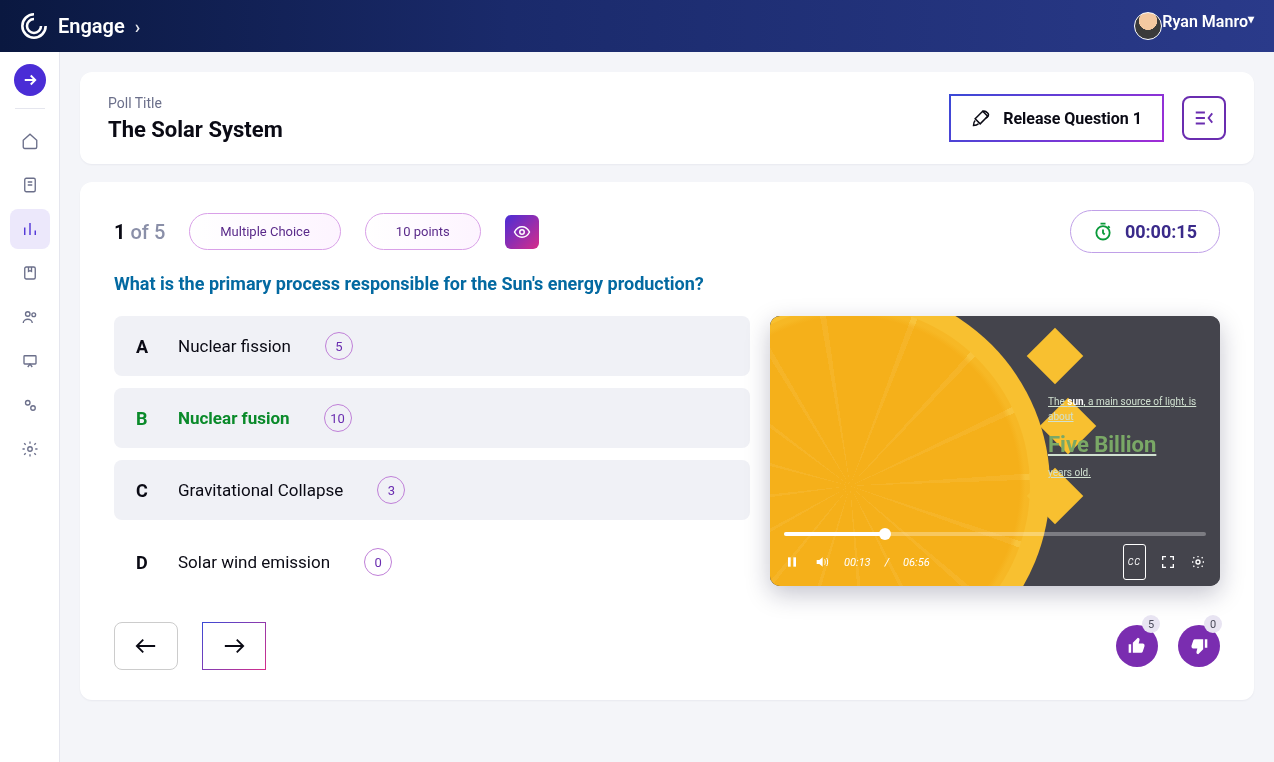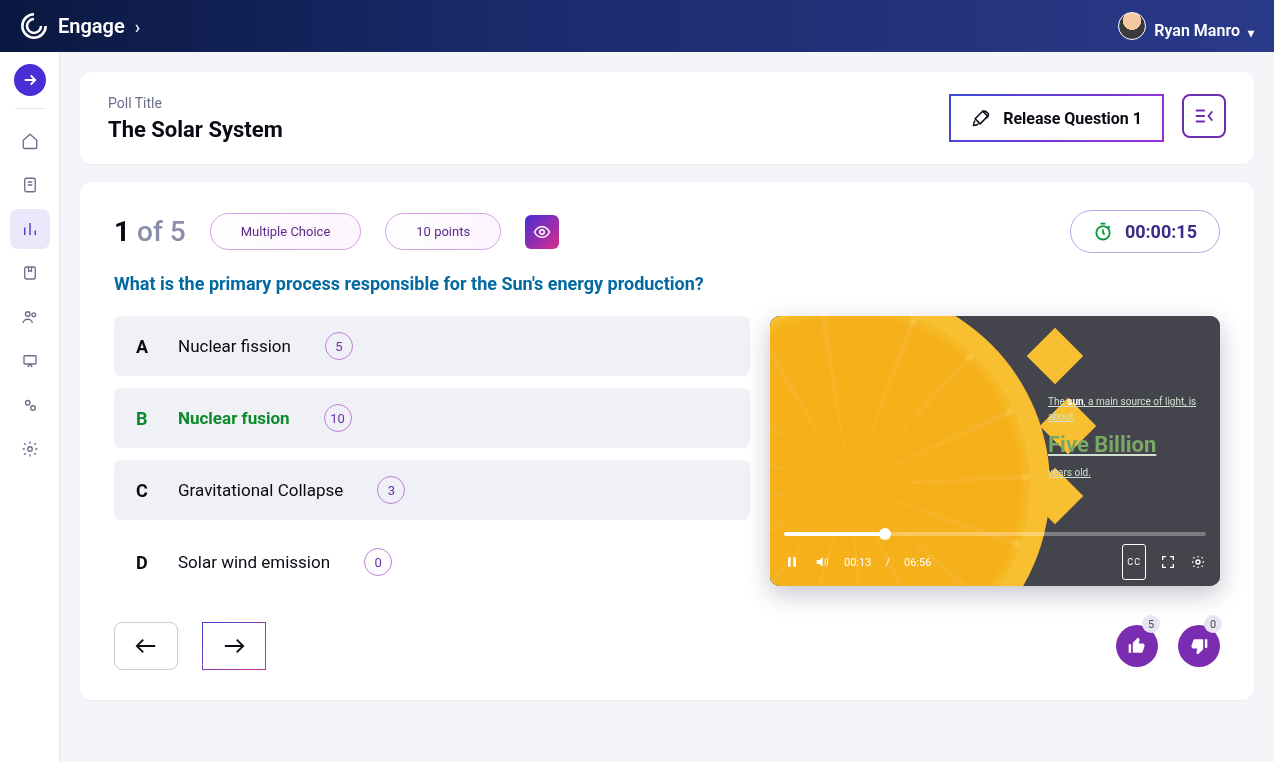--- a/index.html
+++ b/index.html
@@ -3,50 +3,50 @@
 <meta charset="utf-8">
 <style>
 * { margin:0; padding:0; box-sizing:border-box; font-family:-apple-system,BlinkMacSystemFont,"Segoe UI",Roboto,sans-serif; }
 body { background:#f4f5f9; width:1274px; height:762px; overflow:hidden; }
 
 
 .topbar { height:52px; background:linear-gradient(90deg,#0a1840 0%,#1a2a6b 40%,#2a3a8a 100%); display:flex; align-items:center; justify-content:space-between; padding:0 20px; }
 .brand { display:flex; align-items:center; gap:10px; color:#fff; font-size:20px; font-weight:600; }
 .brand svg { width:28px; height:28px; }
 .brand .chev { font-size:18px; opacity:.9; }
-.user { display:flex; align-items:flex-end; gap:8px; color:#fff; font-weight:600; cursor:pointer; }
+.user { display:flex; align-items:flex-start; color:#fff; font-weight:600; cursor:pointer; }
 .avatar { width:28px; height:28px; border-radius:50%; background:radial-gradient(circle at 50% 30%, #f4c8a0 0 40%, #3a3a3a 42% 100%); border:1.5px solid #fff; }
 .user .chev { font-size:12px; }
 
 
 .shell { display:flex; height:calc(762px - 52px); }
 .sidebar { width:60px; background:#fff; border-right:1px solid #e5e6ee; display:flex; flex-direction:column; align-items:center; padding-top:12px; gap:4px; }
 .side-item { width:40px; height:40px; display:flex; align-items:center; justify-content:center; border-radius:8px; color:#6b6f8a; cursor:pointer; }
 .side-item.primary { background:#4a2dd6; color:#fff; border-radius:50%; width:32px; height:32px; }
 .side-item.active { background:#ece8fb; color:#4a2dd6; }
 .side-sep { width:30px; border:none; border-top:1px solid #e5e6ee; margin:8px 0; }
 .side-item svg { width:18px; height:18px; }
 
 .main { flex:1; padding:20px; display:flex; flex-direction:column; gap:18px; overflow:auto; }
 
 
 .card { background:#fff; border-radius:12px; padding:22px 28px; box-shadow:0 1px 2px rgba(20,20,50,.05); }
 .titlecard { display:flex; align-items:center; justify-content:space-between; }
 .titlecard .label { font-size:14px; color:#6b6f8a; margin-bottom:6px; }
 .titlecard h1 { font-size:22px; font-weight:700; color:#0a0a14; }
-.title-actions { display:flex; gap:18px; }
+.title-actions { display:flex; gap:18px; align-items:center; }
 .release-btn { display:flex; align-items:center; gap:12px; padding:12px 20px; border:2px solid; border-image:linear-gradient(135deg,#3a49d6,#a02dd6) 1; border-radius:8px; background:#fff; font-size:16px; font-weight:700; color:#0a0a14; cursor:pointer; }
 .release-btn svg { width:20px; height:20px; }
 .collapse-btn { width:44px; height:44px; border:2px solid #6a2db0; border-radius:8px; display:flex; align-items:center; justify-content:center; background:#fff; cursor:pointer; color:#6a2db0; }
 .collapse-btn svg { width:22px; height:22px; }
 
 
 .qcard { padding:28px 34px 30px; }
 .qhead { display:flex; align-items:center; gap:24px; margin-bottom:20px; }
-.qnum { font-size:28px; font-weight:700; color:#0a0a14;text-align:right; }
+.qnum { font-size:20px; font-weight:700; color:#0a0a14;text-align:right; }
 .qnum .of { color:#8a8fa8; font-weight:500; }
 .pill { border:1px solid #d9a0e8; border-radius:22px; padding:10px 30px; font-size:13px; color:#5a2a8a; background:linear-gradient(90deg,#fff 0%,#fdf4ff 100%); }
 .eye-box { width:34px; height:34px; border-radius:6px; background:linear-gradient(135deg,#4a2dd6,#d62d8a); display:flex; align-items:center; justify-content:center; color:#fff; cursor:pointer; }
 .eye-box svg { width:18px; height:18px; }
 .timer { margin-left:auto; display:flex; align-items:center; gap:12px; padding:10px 22px; border:1px solid #c0a0e8; border-radius:22px; font-size:18px; font-weight:700; color:#3a2a8a; }
 .timer svg { width:20px; height:20px; color:#0a9a3a; }
 
 .qtext { font-size:18px; font-weight:700; color:#0369a1; margin-bottom:22px; }
 
 .qbody { display:flex; gap:20px; }
@@ -67,21 +67,21 @@
 .r1 { width:40px; height:40px; left:265px; top:20px; transform:rotate(45deg); }
 .r2 { width:40px; height:40px; left:278px; top:90px; transform:rotate(45deg); }
 .r3 { width:40px; height:40px; left:265px; top:160px; transform:rotate(45deg); }
 .video-text { position:absolute; right:22px; top:78px; width:150px; color:#d0e0d0; font-size:10px; line-height:1.5;text-decoration:underline; }
 .video-text .big { font-size:22px; font-weight:700; color:#7aa866; margin:4px 0; }
 .video-text b { color:#fff; }
 .video-controls { position:absolute; left:0; right:0; bottom:0; padding:10px 14px 6px; display:flex; flex-direction:column; gap:8px; }
 .progress { height:4px; background:rgba(255,255,255,.3); border-radius:2px; position:relative; }
 .progress-fill { position:absolute; left:0; top:0; bottom:0; width:24%; background:#fff; border-radius:2px; }
 .progress-thumb { position:absolute; left:24%; top:50%; transform:translate(-50%,-50%); width:12px; height:12px; background:#fff; border-radius:50%; }
-.ctrl-row { display:flex; align-items:center; gap:14px; color:#fff; font-size:11px; }
+.ctrl-row { display:flex; align-items:center; gap:14px; color:#fff; font-size:11px;font-style:italic; }
 .ctrl-row svg { width:16px; height:16px; cursor:pointer; }
 .ctrl-row .spacer { flex:1; }
 .cc { border:1px solid #fff; border-radius:3px; padding:12px 4px; font-size:9px; cursor:pointer; letter-spacing:1px; }
 
 
 .qfoot { display:flex; align-items:center; gap:24px; margin-top:30px; }
 .navbtn { width:64px; height:48px; border:1px solid #ccc; border-radius:8px; background:#fff; display:flex; align-items:center; justify-content:center; cursor:pointer; font-size:20px; }
 .navbtn.next { border:1.5px solid; border-image:linear-gradient(135deg,#3a49d6,#d62d8a) 1; }
 .thumbs { margin-left:auto; display:flex; gap:20px; }
 .thumb { width:42px; height:42px; border-radius:50%; background:#7a2db0; color:#fff; display:flex; align-items:center; justify-content:center; cursor:pointer; position:relative; }

